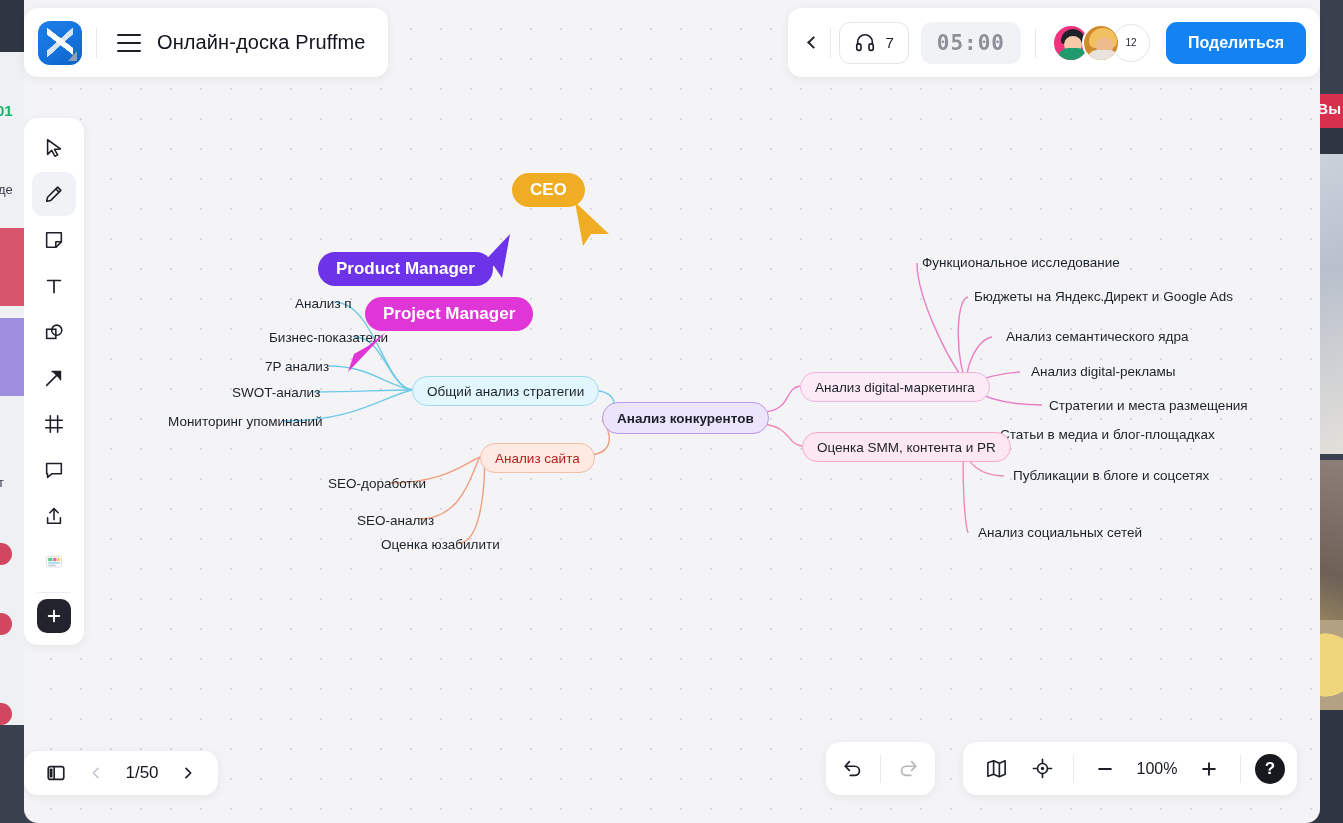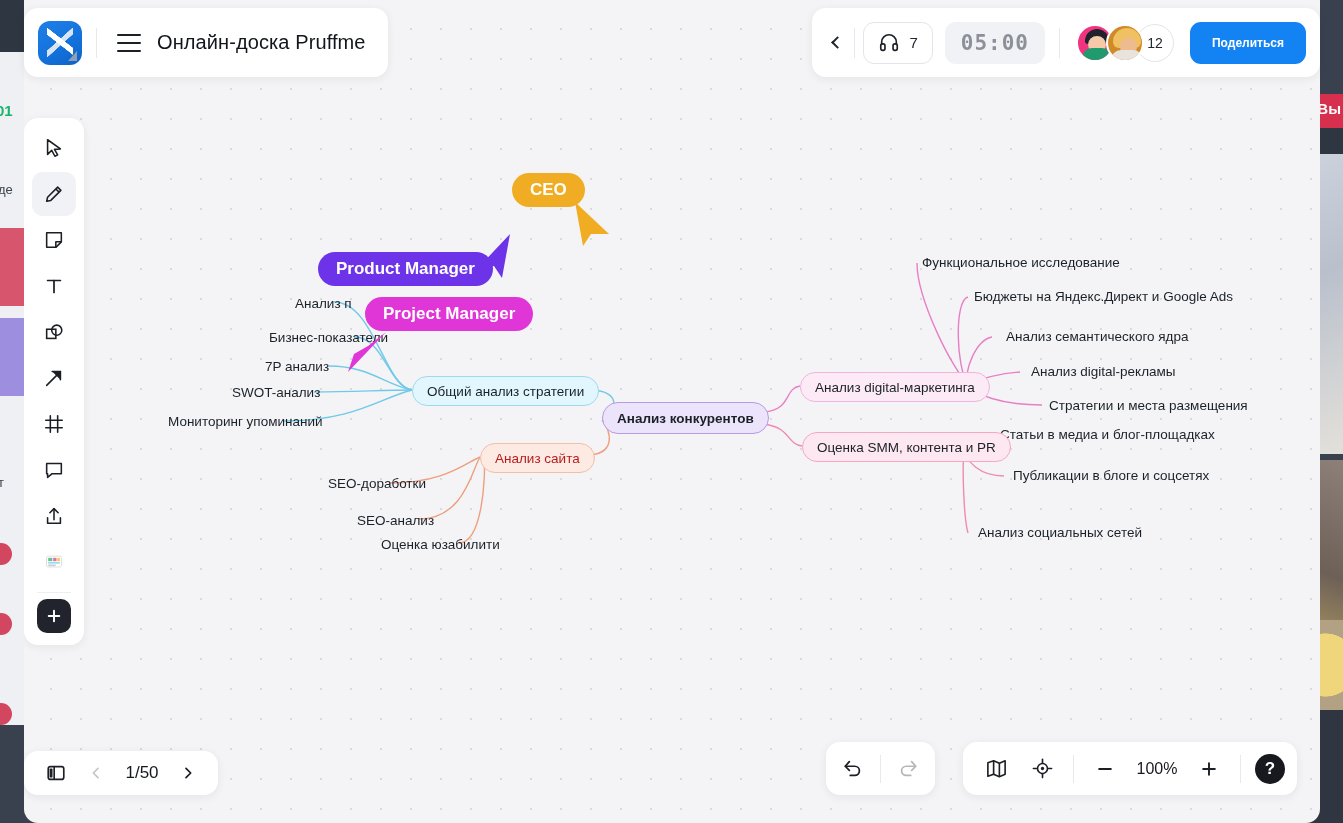--- a/index.html
+++ b/index.html
@@ -90,23 +90,23 @@
   .avatar { width:38px; height:38px; border-radius:50%; border:2px solid #ffffff; position:relative; overflow:hidden; }
   .avatar.a1 { background:#f2337f; }
   .avatar.a1 .hair { position:absolute; left:7px; top:3px; width:24px; height:15px; background:#20222b; border-radius:12px 12px 3px 3px; }
   .avatar.a1 .face { position:absolute; left:10px; top:10px; width:18px; height:17px; background:#f6c9a8; border-radius:50%; }
   .avatar.a1 .body { position:absolute; left:4px; bottom:0; width:30px; height:12px; background:#1f9b6e; border-radius:10px 10px 0 0; }
   .avatar.a2 { background:#d08a2a; margin-left:-8px; }
   .avatar.a2 .hair { position:absolute; left:5px; top:2px; width:28px; height:20px; background:#f1c060; border-radius:14px 14px 6px 6px; }
   .avatar.a2 .face { position:absolute; left:12px; top:11px; width:17px; height:18px; background:#edbb8d; border-radius:50% 50% 45% 45%; }
   .avatar.a2 .body { position:absolute; left:3px; bottom:0; width:32px; height:10px; background:#e8e3dc; border-radius:10px 10px 0 0; }
   #more-count { width:38px; height:38px; border-radius:50%; background:#ffffff; border:1px solid #e4e5ea;
-    display:flex; align-items:center; justify-content:center; font-size:14px; color:#22262e; margin-left:-8px; cursor:pointer; }
+    display:flex; align-items:center; justify-content:center; font-size:10px; color:#22262e; margin-left:-8px; cursor:pointer; }
   #share-btn { margin-left:16px; height:42px; padding:0 22px; border-radius:11px; background:#1383f4; color:#fff;
-    font-size:12px; font-weight:700; display:flex; align-items:center; cursor:pointer; border:none; }
+    font-size:16px; font-weight:700; display:flex; align-items:center; cursor:pointer; border:none; }
 
   
   #tool-rail {
     position:absolute; left:24px; top:118px; width:60px;
     background:#ffffff; border-radius:14px; padding:8px 0 12px;
     display:flex; flex-direction:column; align-items:center; gap:2px;
     box-shadow:0 2px 10px rgba(20,25,40,.07);
   }
   .tool { width:44px; height:44px; border-radius:11px; display:flex; align-items:center; justify-content:center; cursor:pointer; }
   .tool.active { background:#f1f2f5; }

